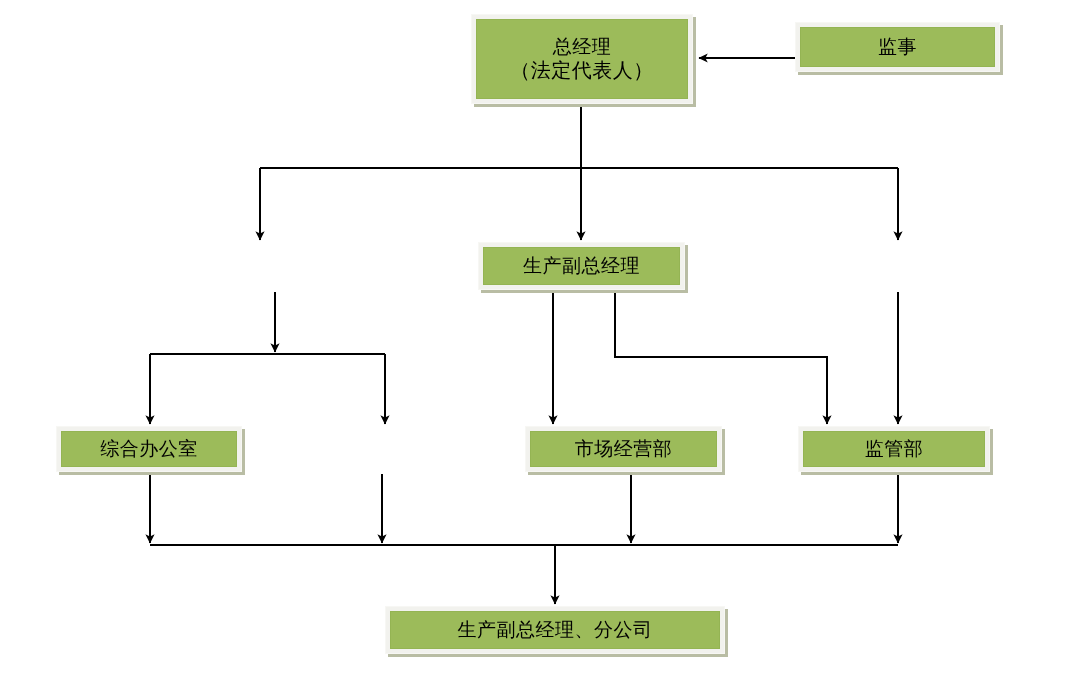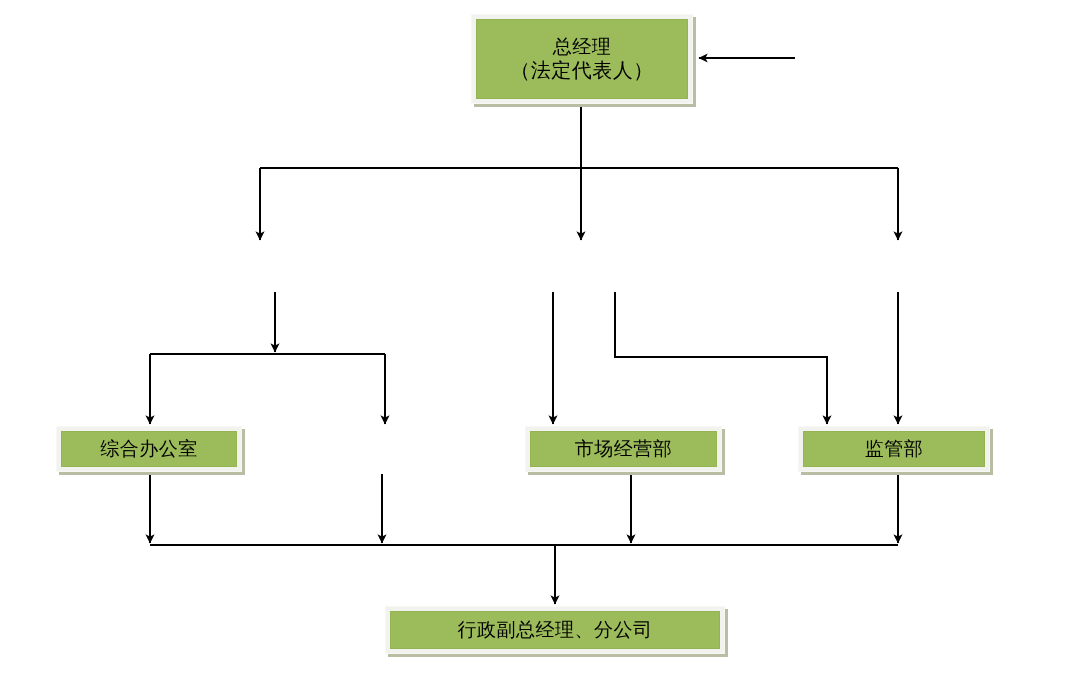--- a/index.html
+++ b/index.html
@@ -96,35 +96,45 @@
       </g>
   </svg>
 
   <div id="node-layer">
       <div class="org-node" style="left: 471px; top: 14px; width: 222px; height: 90px;">
         <div class="org-node-inner">
           <div class="org-node-label">总经理</div>
           <div class="org-node-label sub">（法定代表人）</div>
         </div>
       </div>
+      <div class="org-node" style="left: 795px; top: 22px; width: 205px; height: 50px;">
+        <div class="org-node-inner">
+          <div class="org-node-label">监事</div>
+        </div>
+      </div>
+      <div class="org-node" style="left: 478px; top: 242px; width: 207px; height: 48px;">
+        <div class="org-node-inner">
+          <div class="org-node-label">生产副总经理</div>
+        </div>
+      </div>
       <div class="org-node" style="left: 56px; top: 426px; width: 186px; height: 46px;">
         <div class="org-node-inner">
           <div class="org-node-label">综合办公室</div>
         </div>
       </div>
       <div class="org-node" style="left: 798px; top: 426px; width: 192px; height: 46px;">
         <div class="org-node-inner">
           <div class="org-node-label">监管部</div>
         </div>
       </div>
       <div class="org-node" style="left: 525px; top: 426px; width: 197px; height: 46px;">
         <div class="org-node-inner">
           <div class="org-node-label">市场经营部</div>
         </div>
       </div>
       <div class="org-node" style="left: 385px; top: 606px; width: 340px; height: 48px;">
         <div class="org-node-inner">
-          <div class="org-node-label">行政副总经理、分公司</div>
+          <div class="org-node-label">生产副总经理、分公司</div>
         </div>
       </div>
     </div>
 
 </div>
 
 </body></html>

